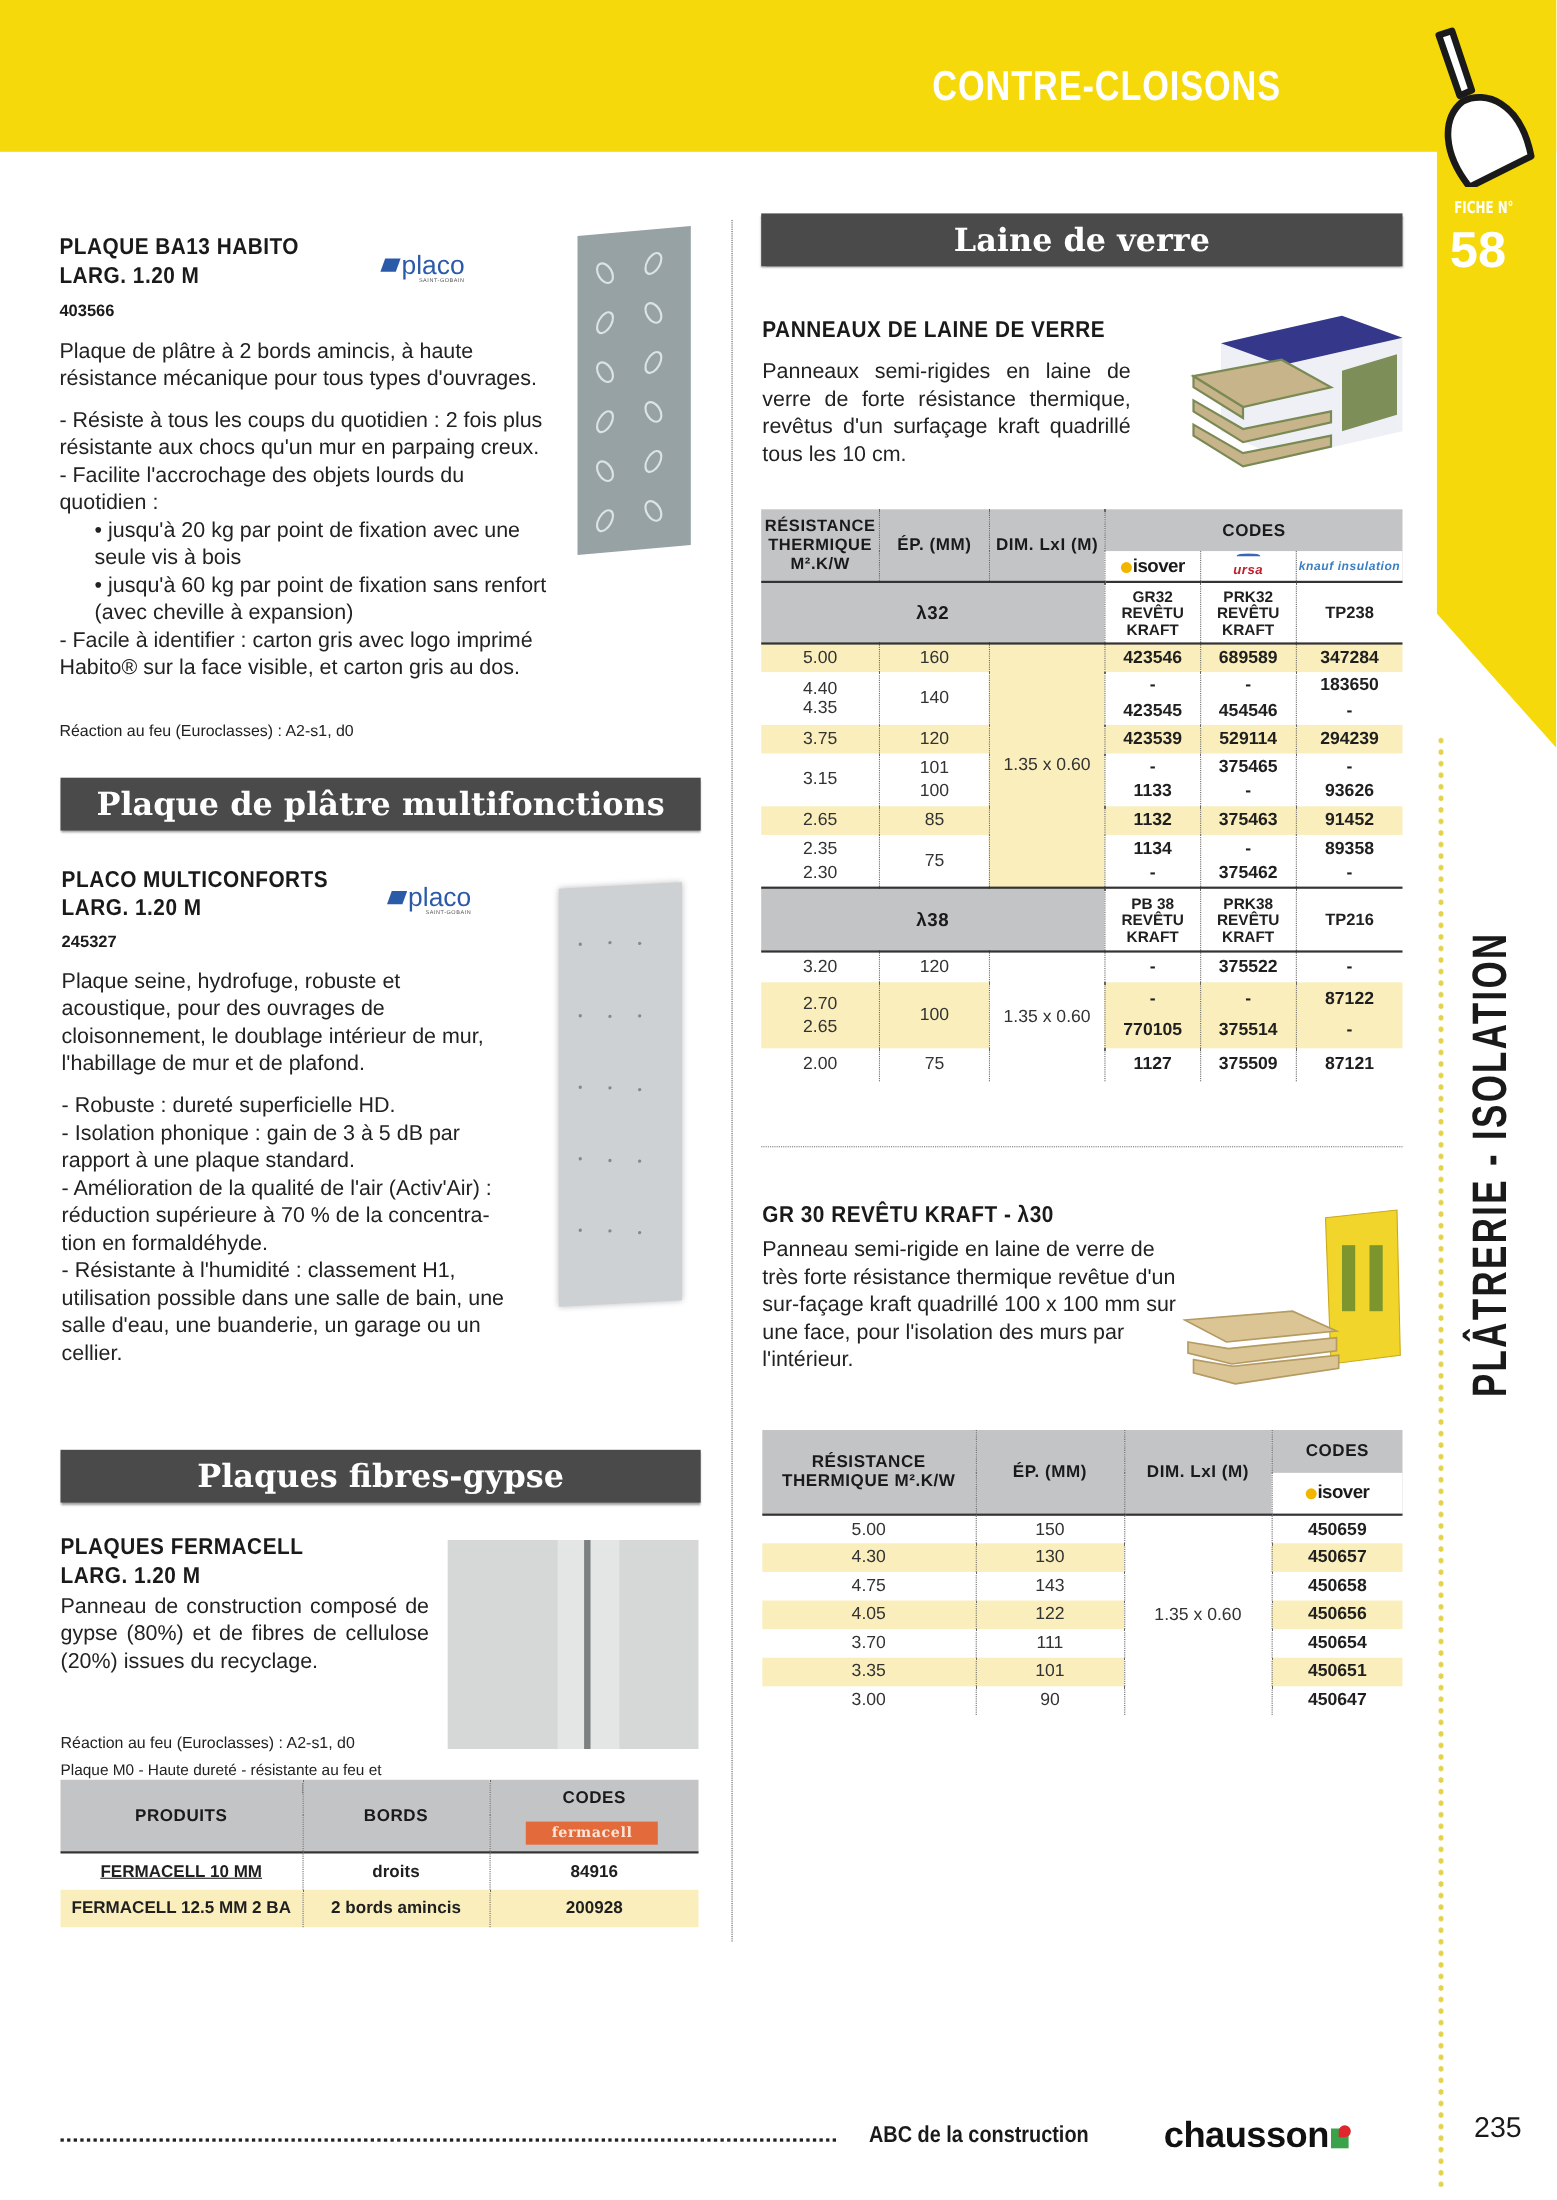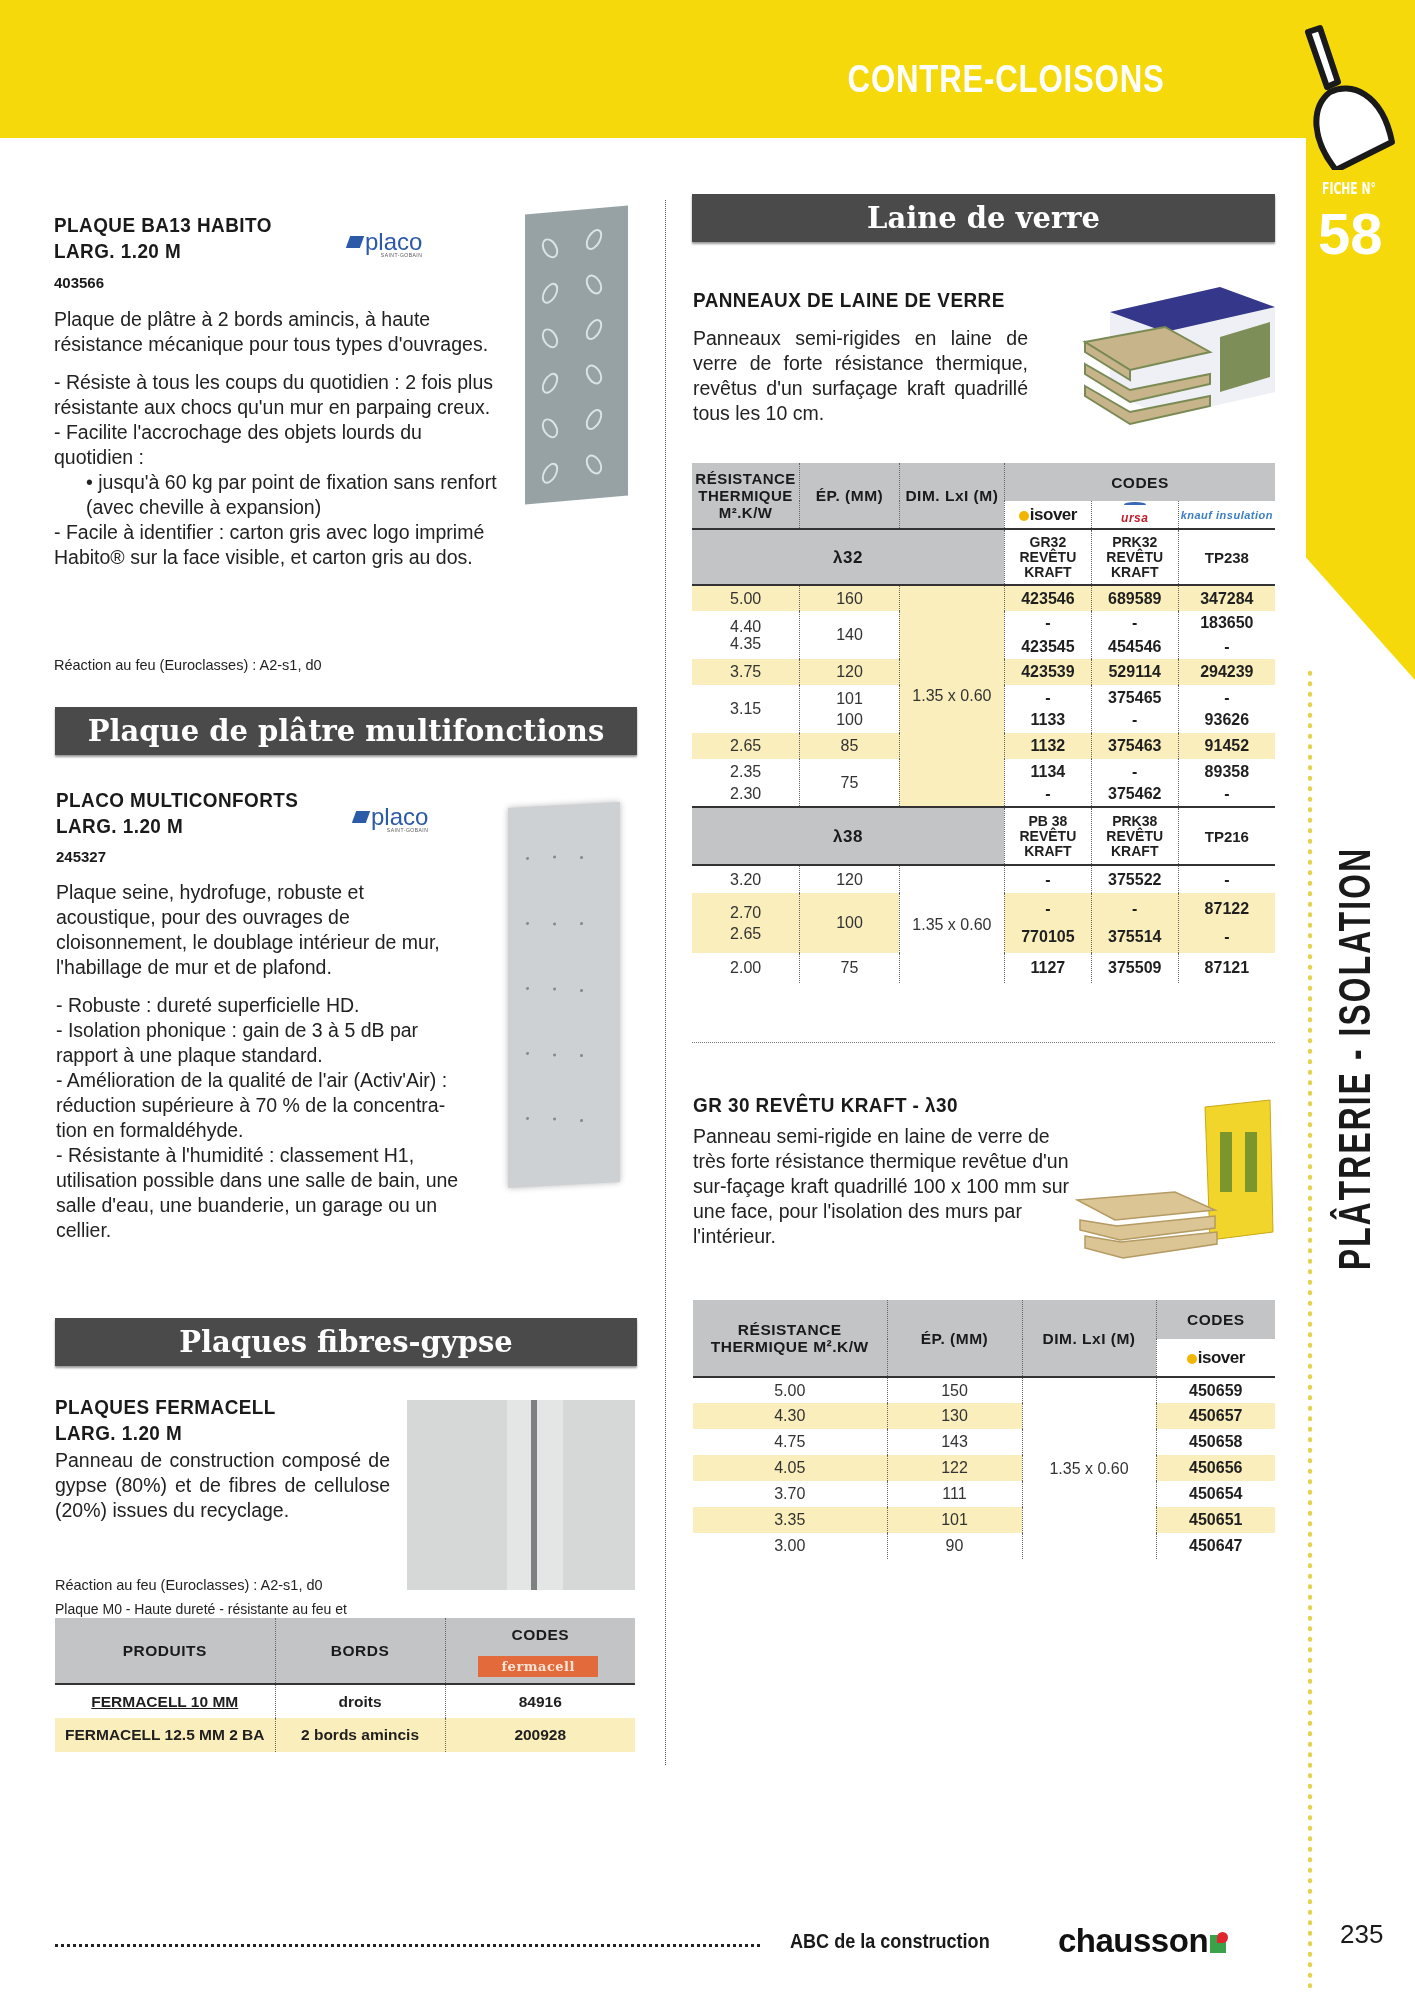--- a/index.html
+++ b/index.html
@@ -7,21 +7,21 @@
     font-family: "DejaVu Sans Condensed", "Liberation Sans Narrow", "Liberation Sans", sans-serif; color: #1a1a1a; }
 
   
   .top-band { position: absolute; left: 0; top: 0; width: 1415px; height: 138px; background: #f5d90a; }
   .top-band .title { position: absolute; right: 250px; top: 58px; font-family: "Liberation Sans", sans-serif; font-weight: 700;
     font-size: 38px; color: #fff; letter-spacing: 1px; transform: scaleX(0.82); transform-origin: right center; }
   .side-band { position: absolute; left: 1306px; top: 0; width: 109px; height: 680px; background: #f5d90a;
     clip-path: polygon(0 0, 100% 0, 100% 100%, 0 82%); }
   .trowel { position: absolute; left: 1290px; top: 20px; width: 120px; height: 150px; }
   .fiche-label { position: absolute; left: 1322px; top: 180px; font-size: 15px; color: #fff; font-weight: 700; transform: scaleX(0.8); transform-origin: left; }
-  .fiche-num { position: absolute; left: 1318px; top: 200px; font-size: 58px; color: #fff; font-weight: 700; font-family: "Liberation Sans", sans-serif; }
+  .fiche-num { position: absolute; left: 1318px; top: 200px; font-size: 46px; color: #fff; font-weight: 700; font-family: "Liberation Sans", sans-serif; }
   .dots-v { position: absolute; left: 1307px; top: 668px; width: 6px; height: 1320px;
     background-image: radial-gradient(circle, #e3d24a 2.2px, transparent 2.6px); background-size: 6px 10.5px; }
   .vertical-title { position: absolute; left: 1330px; top: 1270px; transform: rotate(-90deg); transform-origin: left top;
     font-family: "Liberation Sans", sans-serif; font-size: 44px; font-weight: 700; color: #1a1a1a; letter-spacing: 3px; white-space: nowrap; }
   .vtitle-inner { display: inline-block; transform: scaleX(0.72); transform-origin: left; }
 
   
   .col-sep { position: absolute; left: 665px; top: 200px; width: 0; height: 1565px; border-left: 1px dotted #555; }
 
   .section-bar { position: absolute; background: #4a4a4a; color: #fff; font-family: "DejaVu Serif", "Liberation Serif", serif;
@@ -103,20 +103,21 @@
 </div>
 <div class="logo-placo" style="left:348px; top:228px;">
   <span class="mark"></span><span>placo</span>
   <span class="sub">SAINT-GOBAIN</span>
 </div>
 <div class="ref" style="left:54px; top:274px;">403566</div>
 <div class="body-text" style="left:54px; top:307px; width:450px;">
   <p>Plaque de plâtre à 2 bords amincis, à haute résistance mécanique pour tous types d'ouvrages.</p>
   <p style="margin-top:13px">- Résiste à tous les coups du quotidien : 2 fois plus résistante aux chocs qu'un mur en parpaing creux.</p>
   <p>- Facilite l'accrochage des objets lourds du quotidien :</p>
+  <p class="indent">• jusqu'à 20 kg par point de fixation avec une seule vis à bois</p>
   <p class="indent">• jusqu'à 60 kg par point de fixation sans renfort (avec cheville à expansion)</p>
   <p>- Facile à identifier : carton gris avec logo imprimé Habito® sur la face visible, et carton gris au dos.</p>
 </div>
 <div class="small-text" style="left:54px; top:608px;">Réaction au feu (Euroclasses) : A2-s1, d0</div>
 <div class="board-img board-habito">
   <div class="clip" style="left:18px;top:25px;transform:rotate(-30deg)"></div>
     <div class="clip" style="left:62px;top:20px;transform:rotate(30deg)"></div>
   <div class="clip" style="left:18px;top:70px;transform:rotate(30deg)"></div>
     <div class="clip" style="left:62px;top:65px;transform:rotate(-30deg)"></div>
   <div class="clip" style="left:18px;top:115px;transform:rotate(-30deg)"></div>

